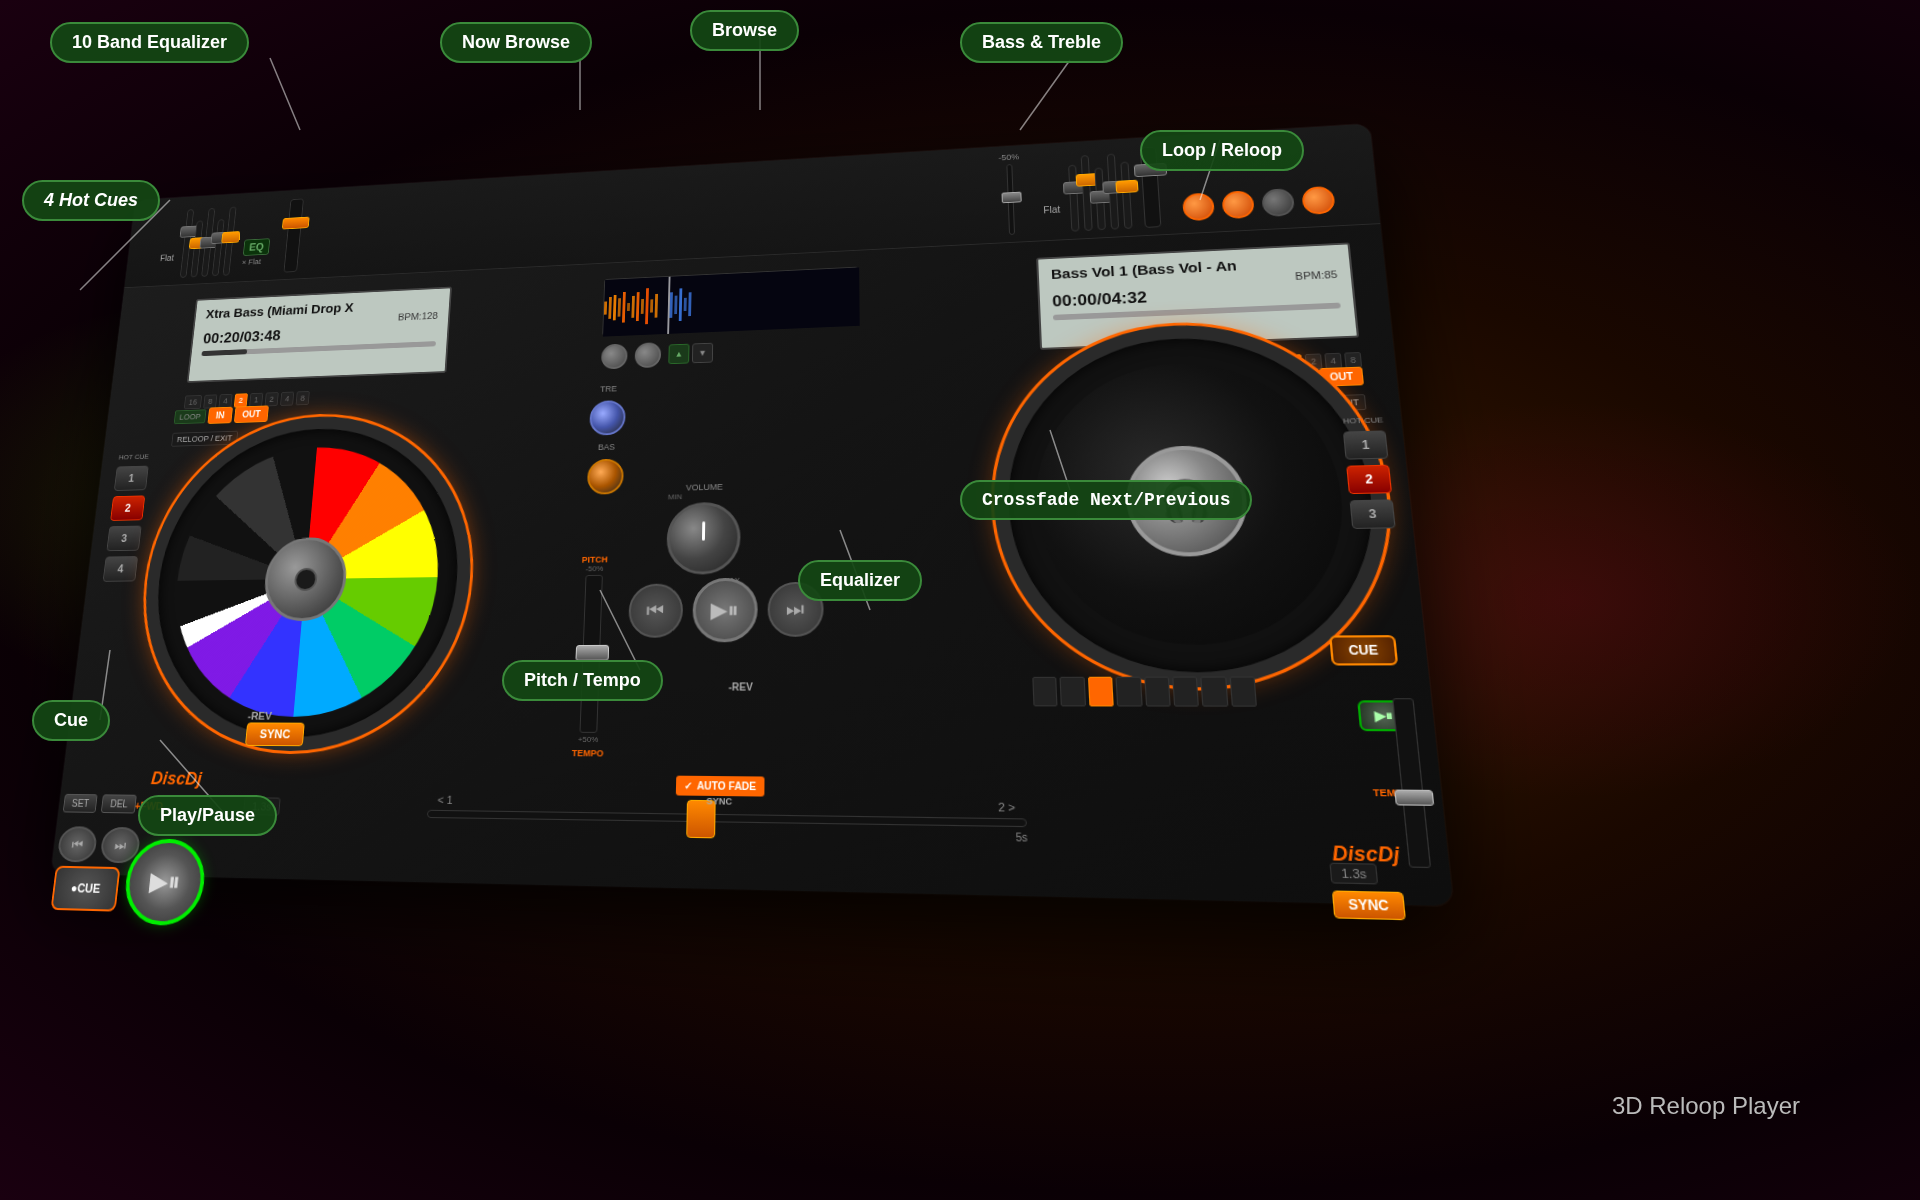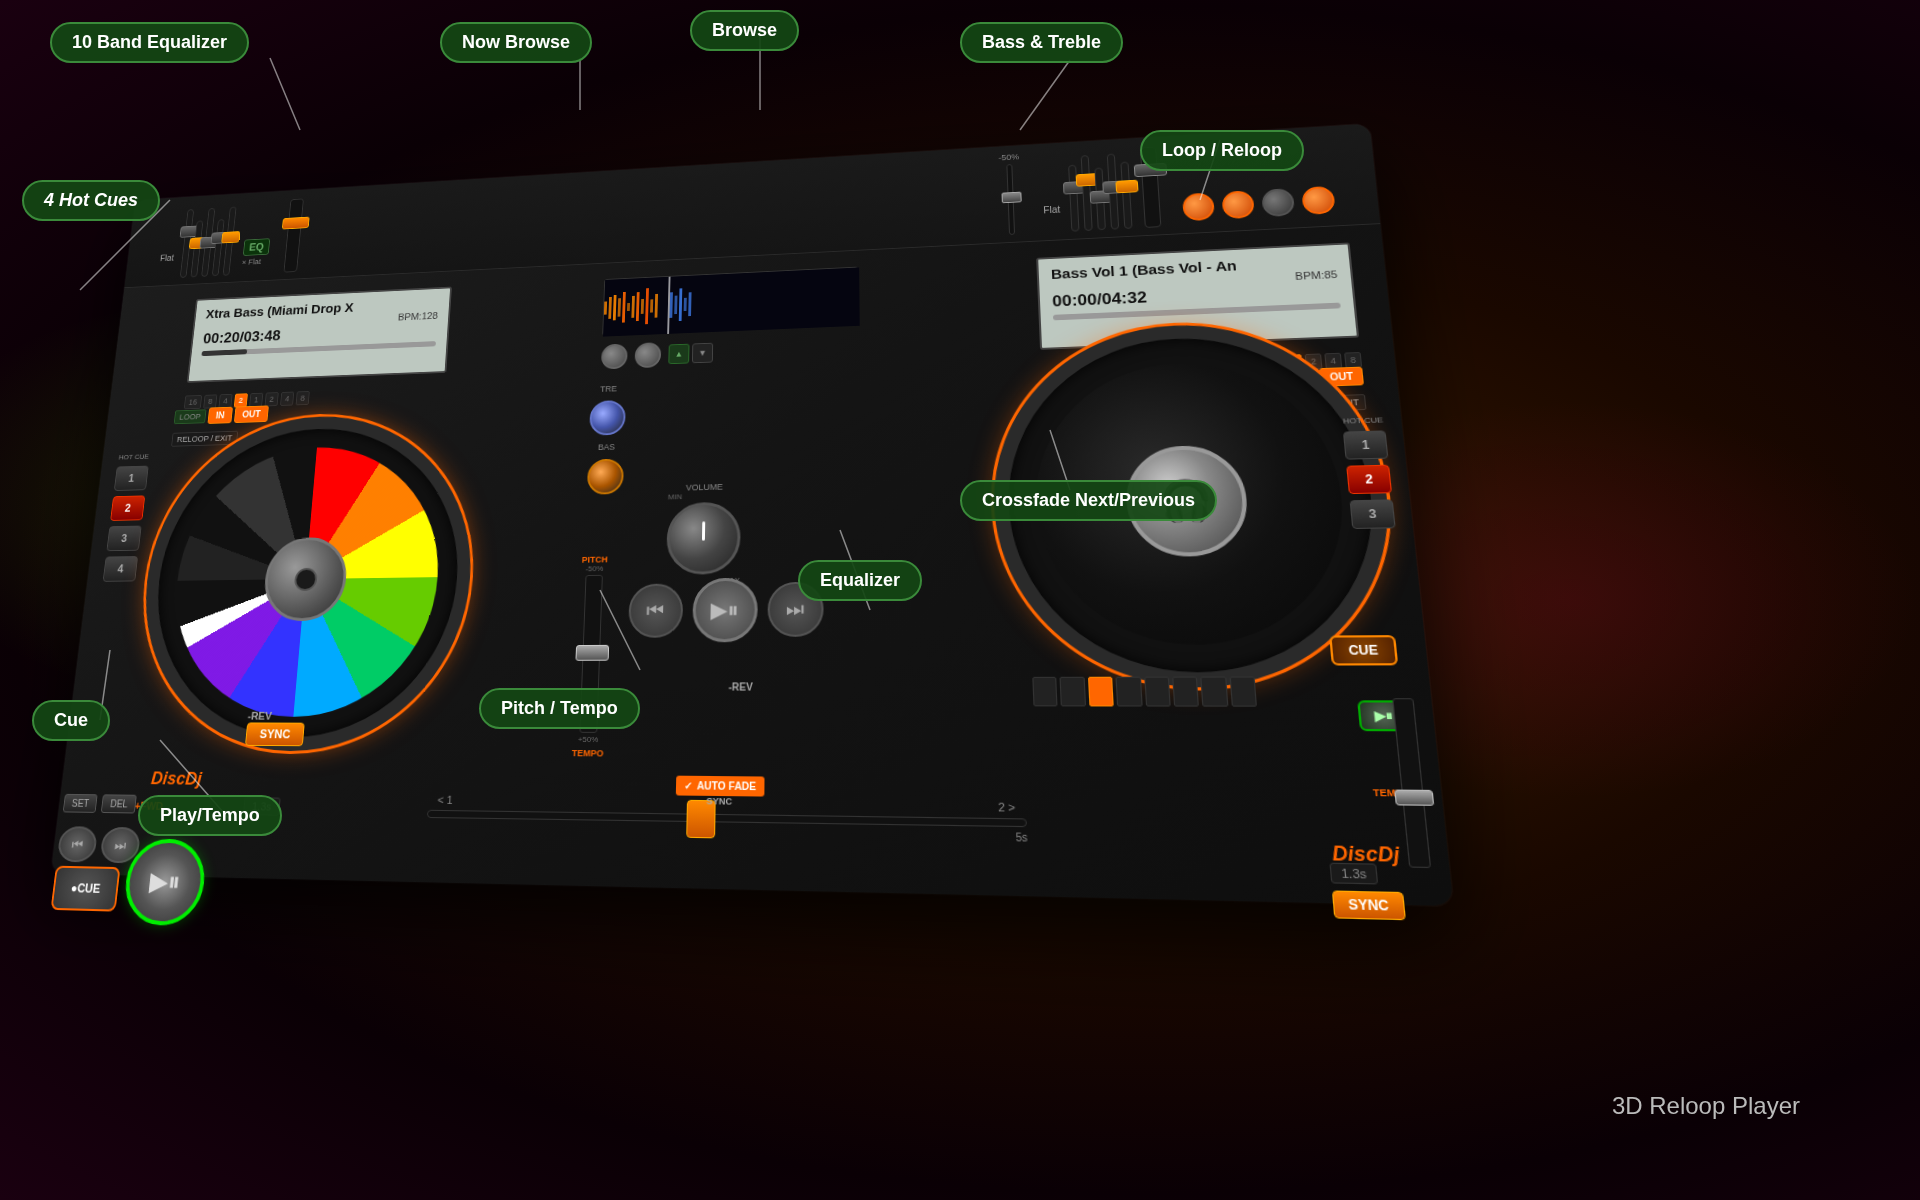--- a/index.html
+++ b/index.html
@@ -804,31 +804,31 @@
 </div>
 
 <div class="annotation" style="left:1140px;top:130px;">
   <span>Loop / Reloop</span>
 </div>
 
 <div class="annotation" style="left:798px;top:560px;">
   <span>Equalizer</span>
 </div>
 
-<div class="annotation" style="left:960px;top:480px;">
+<div class="annotation" style="left:960px;top:480px;font-family:Liberation Mono, monospace;">
   <span>Crossfade Next/Previous</span>
 </div>
 
-<div class="annotation" style="left:479px;top:660px;margin-top:28px;">
+<div class="annotation" style="left:502px;top:660px;">
   <span>Pitch / Tempo</span>
 </div>
 
 <div class="annotation" style="left:32px;top:700px;">
   <span>Cue</span>
 </div>
 
 <div class="annotation" style="left:138px;top:795px;">
-  <span>Play/Tempo</span>
+  <span>Play/Pause</span>
 </div>
 
 <div class="logo-area">
   <div style="font-size:24px;color:#bbb;margin-top:5px;text-align:center;">3D Reloop Player</div>
 </div>
 
 </body></html>

